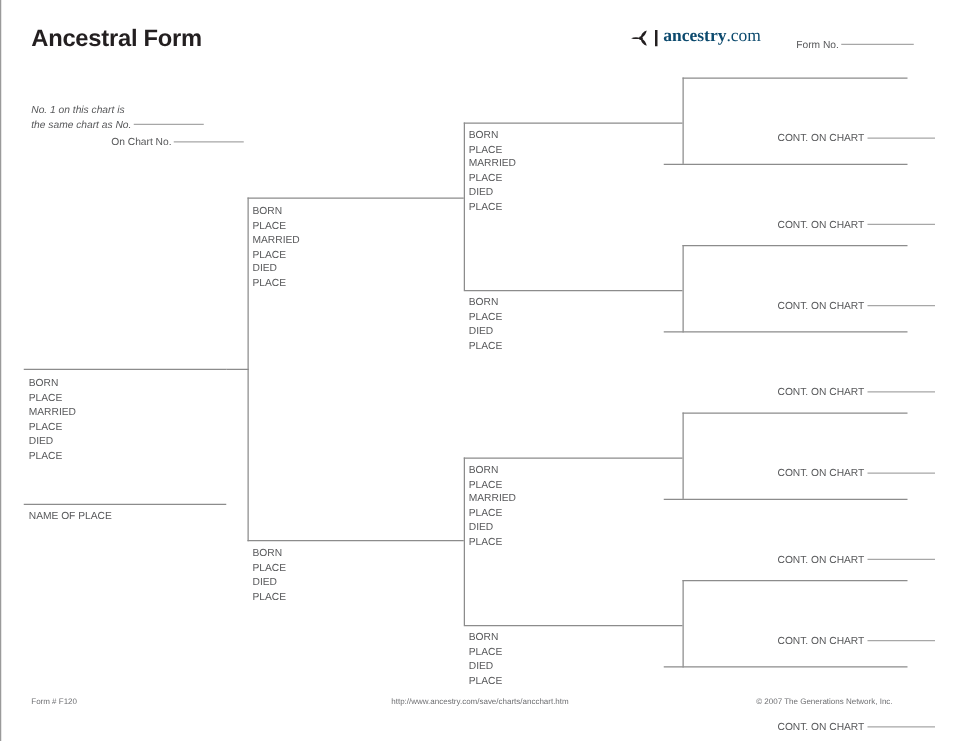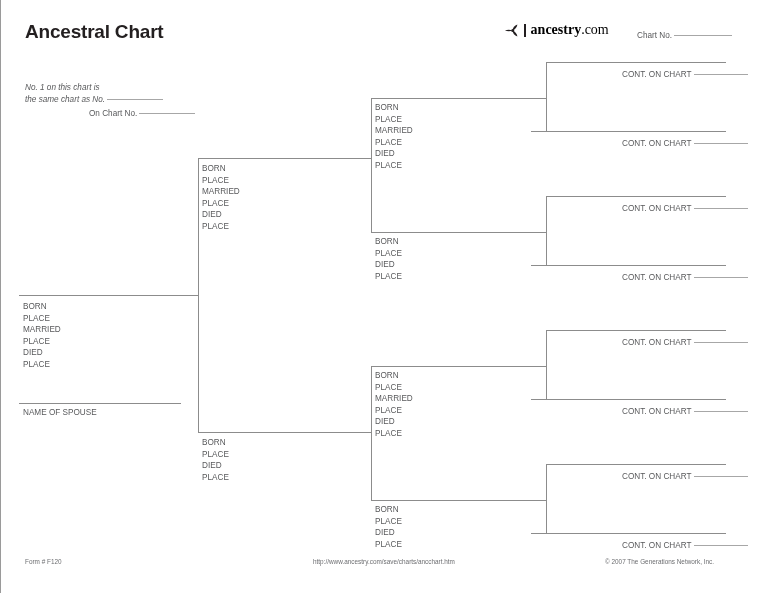--- a/index.html
+++ b/index.html
@@ -67,21 +67,21 @@
     align-items:center;
     gap:2px;
   }
   .logo svg{display:block;}
   .logo .bar{
     width:1.6px;height:13px;background:#231f20;margin:0 3px 0 1px;
   }
   .logo .word{
     font-family:"Liberation Serif", serif;
     font-size:14px;
-    color:#000000;
+    color:#0c4a6e;
   }
   .logo .word b{font-weight:bold;}
   .logo .word span{font-weight:normal;}
 
   .chartno{
     position:absolute;
     left:636px; top:31px;
     font-size:8.2px;
     color:#58595b;
     white-space:nowrap;
@@ -110,20 +110,21 @@
     font-size:8.2px;
     line-height:11.6px;
     color:#58595b;
     white-space:nowrap;
   }
   .contlbl{
     position:absolute;
     font-size:8.2px;
     color:#58595b;
     white-space:nowrap;
+    margin-top:36px;
   }
   .contlbl .ln{
     display:inline-block;
     width:54px;
     border-bottom:1px solid #a7a7a7;
     margin-left:3px;
     vertical-align:2px;
   }
   .spouse{
     position:absolute;
@@ -142,21 +143,21 @@
   }
   .foot-left{left:24px;}
   .foot-mid{left:312px;}
   .foot-right{left:604px;}
 </style>
 </head>
 <body>
 
 <div id="page">
 
-  <div class="title">Ancestral Chart</div>
+  <div class="title">Ancestral Form</div>
 
   <div class="sameperson">
     <span>No. 1 on this chart is</span><br>
     <span>the same chart as No.</span><span class="ln"></span>
   </div>
 
   <div class="onchart">
     <span>On Chart No.</span><span class="ln"></span>
   </div>
 
@@ -169,34 +170,34 @@
           <path d="M8.4 7.5 C6.2 6.6 3.4 6.6 0.9 7.5 C3.4 8.4 6.2 8.4 8.4 7.5 Z"></path>
           <circle cx="8.7" cy="7.5" r="1.5"></circle>
         </g>
       </svg>
     </span>
     <span class="bar"></span>
     <span class="word"><b>ancestry</b><span>.com</span></span>
   </div>
 
   <div class="chartno">
-    <span>Chart No.</span><span class="ln"></span>
+    <span>Form No.</span><span class="ln"></span>
   </div>
 
   <div class="hrule" style="left:18px; top:295px; width:162px;"></div>
   <div class="fields" style="left:22px; top:301px;">
     <div>BORN</div>
     <div>PLACE</div>
     <div>MARRIED</div>
     <div>PLACE</div>
     <div>DIED</div>
     <div>PLACE</div>
   </div>
   <div class="hrule" style="left:18px; top:403px; width:162px;"></div>
-  <div class="spouse" style="left:22px; top:408px;">NAME OF SPOUSE</div>
+  <div class="spouse" style="left:22px; top:408px;">NAME OF PLACE</div>
 
   <div class="hrule" style="left:180px; top:295px; width:18px;"></div>
 
   <div class="vrule" style="left:197px; top:158px; height:275px;"></div>
 
   <div class="hrule" style="left:197px; top:158px; width:173px;"></div>
   <div class="fields" style="left:201px; top:163px;">
     <div>BORN</div>
     <div>PLACE</div>
     <div>MARRIED</div>

